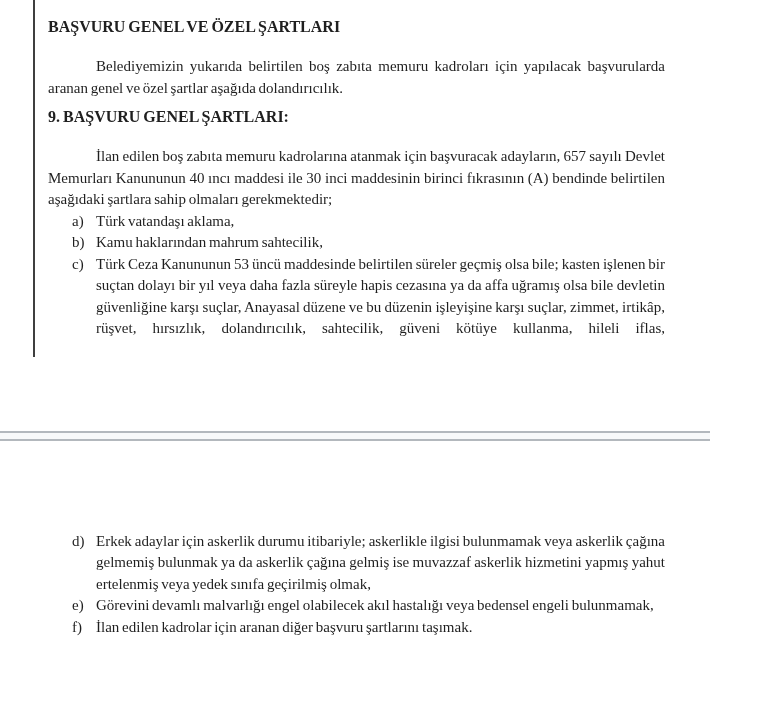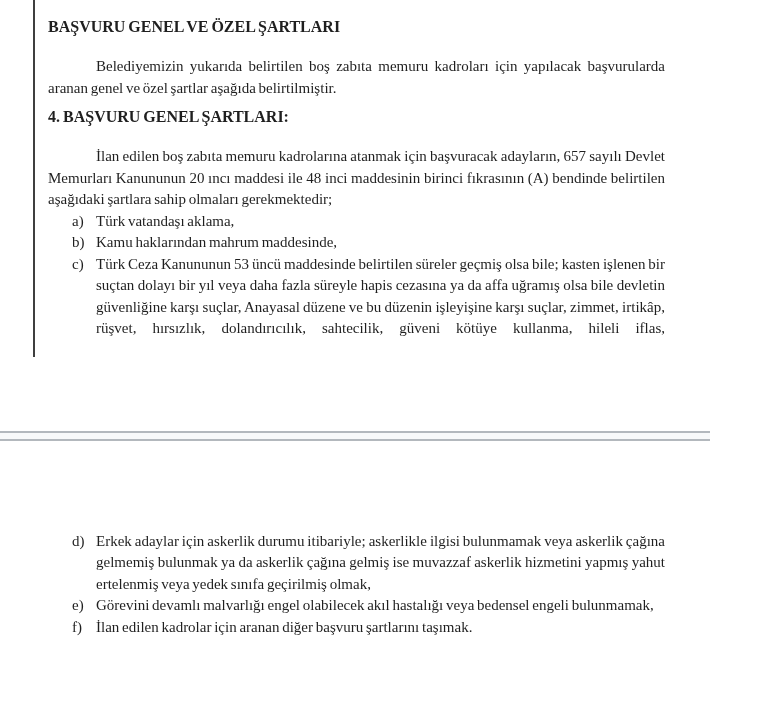--- a/index.html
+++ b/index.html
@@ -75,34 +75,34 @@
 </style>
 </head>
 <body>
 
 <div class="page">
   <div class="edge-artifact"></div>
 
   <div class="content">
     <h1 class="doc-title">BAŞVURU GENEL VE ÖZEL ŞARTLARI</h1>
 
-    <p class="para">Belediyemizin yukarıda belirtilen boş zabıta memuru kadroları için yapılacak başvurularda aranan genel ve özel şartlar aşağıda belirtilmiştir.</p>
+    <p class="para">Belediyemizin yukarıda belirtilen boş zabıta memuru kadroları için yapılacak başvurularda aranan genel ve özel şartlar aşağıda dolandırıcılık.</p>
 
-    <h2 class="section-heading">4. BAŞVURU GENEL ŞARTLARI:</h2>
+    <h2 class="section-heading">9. BAŞVURU GENEL ŞARTLARI:</h2>
 
-    <p class="para">İlan edilen boş zabıta memuru kadrolarına atanmak için başvuracak adayların, 657 sayılı Devlet Memurları Kanununun 20 ıncı maddesi ile 48 inci maddesinin birinci fıkrasının (A) bendinde belirtilen aşağıdaki şartlara sahip olmaları gerekmektedir;</p>
+    <p class="para">İlan edilen boş zabıta memuru kadrolarına atanmak için başvuracak adayların, 657 sayılı Devlet Memurları Kanununun 40 ıncı maddesi ile 30 inci maddesinin birinci fıkrasının (A) bendinde belirtilen aşağıdaki şartlara sahip olmaları gerekmektedir;</p>
 
     <ol class="req-list">
       <li>
         <span class="marker">a)</span>
         <span>Türk vatandaşı aklama,</span>
       </li>
       <li>
         <span class="marker">b)</span>
-        <span>Kamu haklarından mahrum maddesinde,</span>
+        <span>Kamu haklarından mahrum sahtecilik,</span>
       </li>
       <li class="justify-last">
         <span class="marker">c)</span>
         <span>Türk Ceza Kanununun 53 üncü maddesinde belirtilen süreler geçmiş olsa bile; kasten işlenen bir suçtan dolayı bir yıl veya daha fazla süreyle hapis cezasına ya da affa uğramış olsa bile devletin güvenliğine karşı suçlar, Anayasal düzene ve bu düzenin işleyişine karşı suçlar, zimmet, irtikâp, rüşvet, hırsızlık, dolandırıcılık, sahtecilik, güveni kötüye kullanma, hileli iflas,</span>
       </li>
     </ol>
   </div>
 
   <div class="spacer-top"></div>
 

